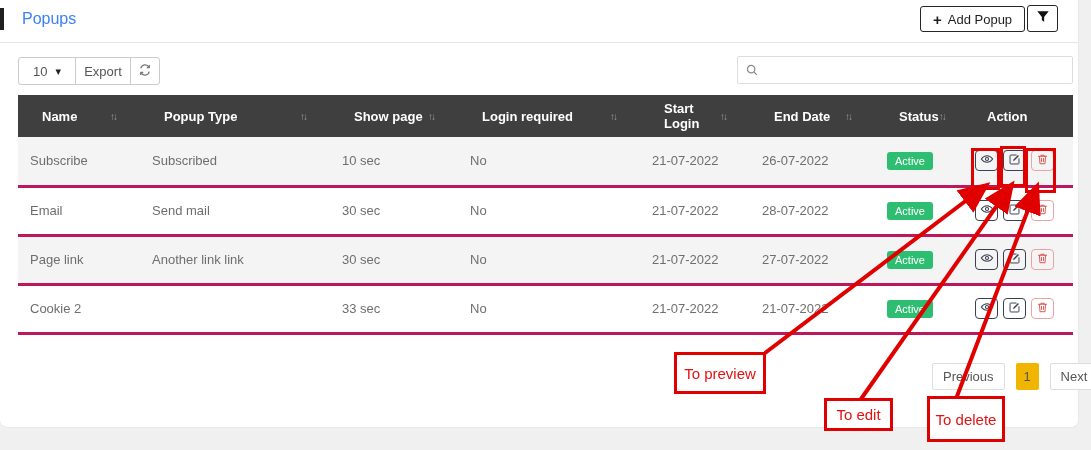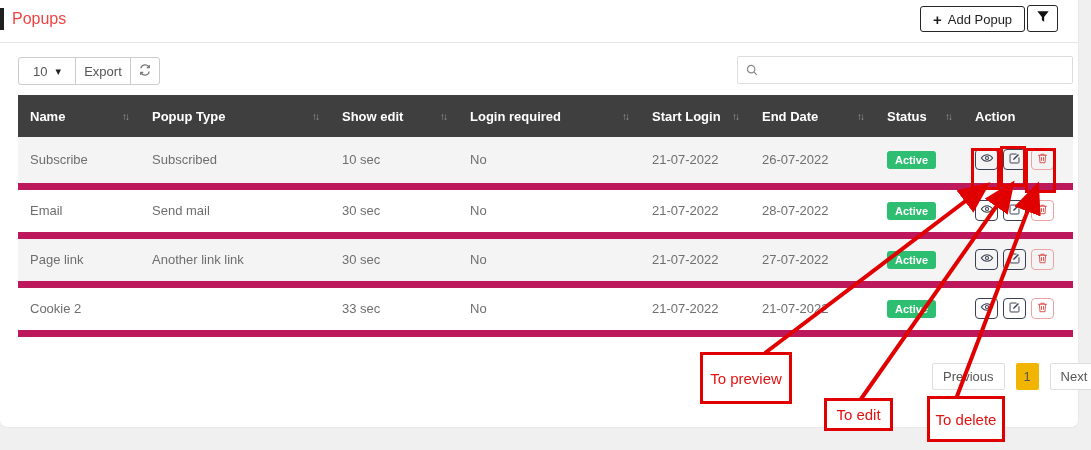--- a/index.html
+++ b/index.html
@@ -12,21 +12,21 @@
     color:#6e6e6e;
   }
   .card {
     position:absolute; left:0; top:0; width:1079px; height:428px;
     background:#fff; border:1px solid #e9e9e9; border-top:none; border-left:none;
     border-radius:0 0 8px 8px;
   }
   
   .card-header { position:absolute; left:0; top:0; width:100%; height:43px; border-bottom:1px solid #e4e4e4; }
   .accent-bar { position:absolute; left:0; top:8px; width:4px; height:22px; background:#1f1f1f; }
-  .page-title { position:absolute; left:12px; top:10px; font-size:16px; color:#ef4444; }
+  .page-title { position:absolute; left:22px; top:10px; font-size:16px; color:#3b82f6; }
   .add-btn {
     position:absolute; left:920px; top:6px; height:26px; padding:0 12px;
     background:#fff; border:1px solid #262626; border-radius:3px;
     font-size:13px; color:#1d1d1d; display:flex; align-items:center; gap:6px; cursor:pointer;
     font-family:inherit;
   }
   .add-btn .plus { font-size:15px; font-weight:bold; }
   .filter-btn {
     position:absolute; left:1027px; top:5px; width:31px; height:27px;
     background:#fff; border:1px solid #262626; border-radius:3px;
@@ -48,30 +48,30 @@
   .search-box { position:absolute; left:737px; top:56px; width:336px; height:28px; }
   .search-box input {
     width:100%; height:100%; border:1px solid #ddd; border-radius:2px;
     padding:0 8px 0 28px; font-size:13px; color:#555; outline:none; font-family:inherit; background:#fff;
   }
   .search-box .mag { position:absolute; left:8px; top:7px; }
   
   table { position:absolute; left:18px; top:95px; width:1055px; border-collapse:collapse; table-layout:fixed; }
   thead th {
     background:#3f3f3f; color:#fff; font-size:13px; font-weight:bold;
-    height:42px; padding:0 12px; text-align:left; cursor:pointer;
+    height:42px; padding:0 24px; text-align:left; cursor:pointer;
   }
   thead th .hwrap { display:flex; align-items:center; justify-content:space-between; }
   .sort-ico { font-size:10px; color:#9b9b9b; letter-spacing:-2px; font-weight:normal; }
   tbody td { height:49px; padding:0 12px; font-size:13px; color:#6e6e6e; }
-  tbody tr { border-bottom:7px solid #be185d; }
+  tbody tr { border-bottom:3px solid #be185d; }
   tbody tr:nth-child(odd) { background:#f4f4f4; }
   .status-badge {
     display:inline-block; background:#2ebe71; color:#fff; font-size:11px;
-    font-weight:bold; padding:3px 8px; border-radius:3px;
+    font-weight:normal; padding:3px 8px; border-radius:3px;
   }
   .actions { display:flex; gap:5px; align-items:center; }
   .act-btn {
     width:23px; height:21px; border-radius:4px; background:transparent;
     display:flex; align-items:center; justify-content:center; cursor:pointer; padding:0;
   }
   .act-dark { border:1px solid #3a4052; }
   .act-red  { border:1px solid #eba3a3; }
   
   .summary { position:absolute; left:18px; top:347px; font-size:13px; color:#787878; }
@@ -86,21 +86,21 @@
   }
   
   .hl { position:absolute; border:3px solid #e10000; z-index:25; pointer-events:none; }
   .hl-preview { left:971px; top:148px; width:29px;  height:42px; }
   .hl-edit    { left:1000px; top:146px; width:26px; height:41px; }
   .hl-delete  { left:1025px; top:148px; width:31px; height:45px; }
   .ann-label {
     position:absolute; border:3px solid #e10000; background:#fff; z-index:35;
     color:#e11212; font-size:15px; display:flex; align-items:center; justify-content:center;
   }
-  .ann-preview { left:700px; top:352px; width:92px; height:52px; }
+  .ann-preview { left:674px; top:352px; width:92px; height:42px; }
   .ann-edit    { left:824px; top:398px; width:69px; height:33px; }
   .ann-delete  { left:927px; top:396px; width:78px; height:46px; }
   .arrows { position:absolute; left:0; top:0; width:1091px; height:450px; z-index:30; pointer-events:none; }
 </style>
 </head>
 <body>
 
 <div class="card">
 
   <div class="card-header">
@@ -166,21 +166,21 @@
             </span>
           </th>
         <th>
             <span class="hwrap">
               <span>Popup Type</span>
               <span class="sort-ico">↑↓</span>
             </span>
           </th>
         <th>
             <span class="hwrap">
-              <span>Show edit</span>
+              <span>Show page</span>
               <span class="sort-ico">↑↓</span>
             </span>
           </th>
         <th>
             <span class="hwrap">
               <span>Login required</span>
               <span class="sort-ico">↑↓</span>
             </span>
           </th>
         <th>

